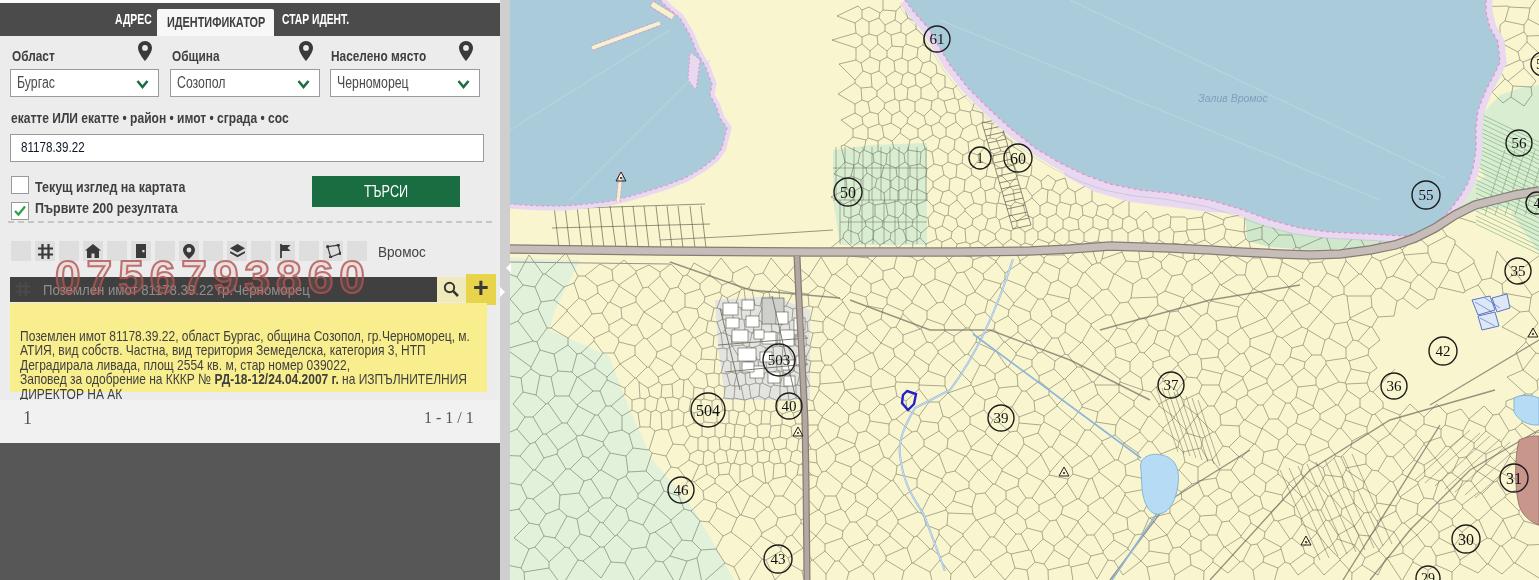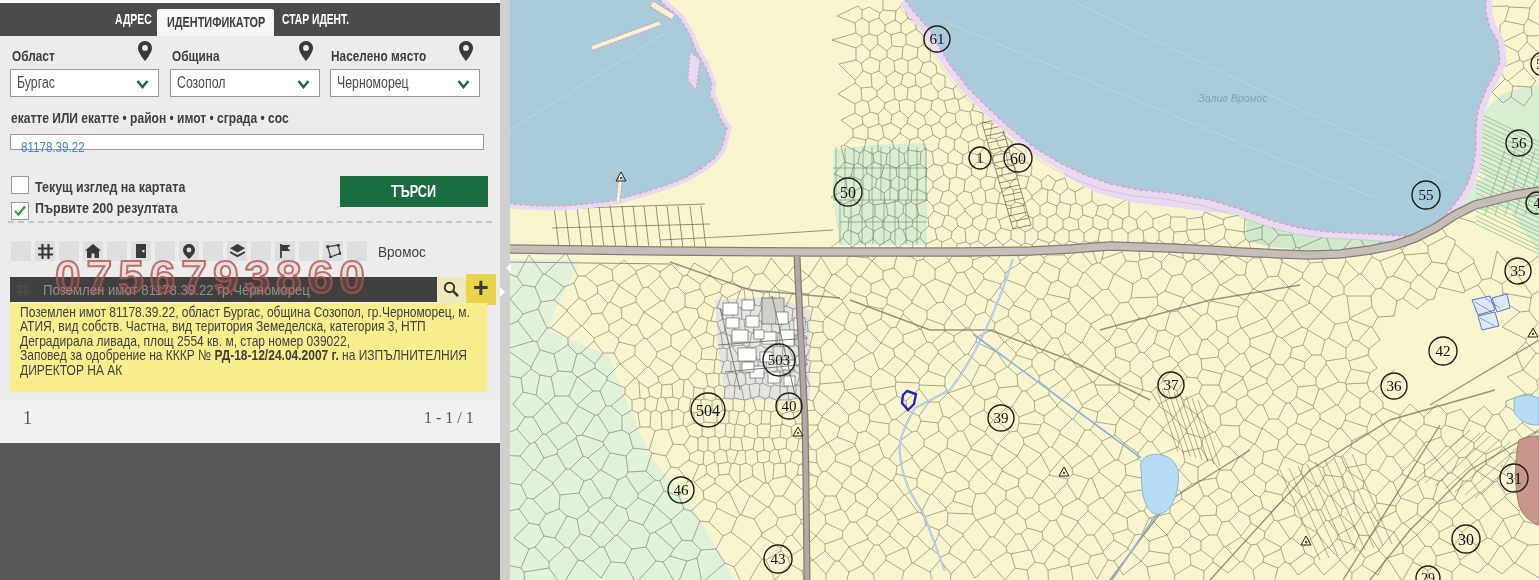--- a/index.html
+++ b/index.html
@@ -11,35 +11,35 @@
 .c{display:inline-block;transform-origin:0 50%;transform:scaleX(0.8);white-space:nowrap}
 #topwhite{position:absolute;left:0;top:0;width:500px;height:3px;background:#fafafa}
 #tabs{position:absolute;left:0;top:3px;width:500px;height:33px;background:#4b4b4b}
 #tabs .t{position:absolute;top:0;height:33px;line-height:33px;color:#fff;font-weight:bold;font-size:14.5px;white-space:nowrap}
 #tabact{position:absolute;left:157px;top:6px;width:117px;height:27px;background:#f7f7f7;border-radius:2px 2px 0 0}
 #tabact span{position:absolute;left:10px;top:0;height:27px;line-height:27px;color:#3f3f3f;font-weight:bold;font-size:14.5px}
 .lbl{position:absolute;font-weight:bold;font-size:15px;color:#3f3f3f;height:15px;line-height:15px}
 .sel{position:absolute;top:69px;height:28px;background:#fff;border:1px solid #9a9a9a;font-size:16px;color:#4a4a4a;line-height:26px;padding-left:6px}
 .sel svg{position:absolute;right:9px;top:9px}
 .pin{position:absolute;top:41px}
-#inp{position:absolute;left:10px;top:134px;width:474px;height:16px;background:#fff;border:1px solid #9a9a9a;font-size:14.5px;color:#3b82f6;line-height:25px;padding-left:10px}
+#inp{position:absolute;left:10px;top:134px;width:474px;height:28px;background:#fff;border:1px solid #9a9a9a;font-size:14.5px;color:#0f172a;line-height:25px;padding-left:10px}
 .cb{position:absolute;left:11px;width:18px;height:18px;background:#fff;border:1px solid #9a9a9a}
 .cblbl{position:absolute;left:35px;font-weight:bold;font-size:15px;color:#3f3f3f;height:15px;line-height:15px}
-#btn{position:absolute;left:340px;top:176px;width:148px;height:31px;background:#1a6c41;color:#fff;font-weight:bold;font-size:16px;text-align:center;line-height:31px}
+#btn{position:absolute;left:312px;top:176px;width:148px;height:31px;background:#1a6c41;color:#fff;font-weight:normal;font-size:16px;text-align:center;line-height:31px}
 #dash{position:absolute;left:8px;top:221px;width:484px;border-top:2px dashed #c6c6c6}
 .sq{position:absolute;top:241px;width:20px;height:20px;background:#dedede}
 .sq svg{display:block;margin:3px auto 0}
 #vsichki{position:absolute;left:378px;top:244px;font-size:14px;color:#444}
 #wm{position:absolute;left:55px;top:254px;font-size:46px;font-weight:bold;letter-spacing:6px;line-height:46px;color:rgba(220,130,130,0.12);-webkit-text-stroke:2.1px rgba(177,84,80,0.8);z-index:4}
 #res{position:absolute;left:10px;top:277px;width:477px;height:25px;background:#404040;color:#8f8f8f;font-size:15px;line-height:25px}
 #res .txt{position:absolute;left:33px;top:0;white-space:nowrap}
 #res .gi{position:absolute;left:6px;top:5px}
 #resbtn1{position:absolute;left:427px;top:0;width:29px;height:25px;background:#f0e9bc}
 #resbtn2{position:absolute;left:456px;top:-3px;width:30px;height:31px;background:#e7d44a;color:#3a3a3a;font-size:27px;font-weight:bold;text-align:center;line-height:29px}
-#ybox{position:absolute;left:10px;top:303px;width:477px;height:89px;background:#f8ee8e;color:#3f3f3f;font-size:15px;padding:2px 0 0 10px}
+#ybox{position:absolute;left:10px;top:303px;width:477px;height:89px;background:#f8ee8e;color:#3f3f3f;font-size:15px;padding:26px 0 0 10px}
 #ybox .ln{height:14.4px;line-height:14.4px;white-space:nowrap}
 #pgstrip{position:absolute;left:0;top:400px;width:500px;height:43px;background:#f1f1f1;font-family:"Liberation Serif",serif;color:#555}
 #pg1{position:absolute;left:23px;top:8px;font-size:18px}
 #pg2{position:absolute;left:424px;top:9px;font-size:16px}
 #darkbottom{position:absolute;left:0;top:443px;width:500px;height:137px;background:#575757}
 
 </style></head><body>
 <div id="wrap">
 <div id="panel">
 <div id="topwhite"></div>

